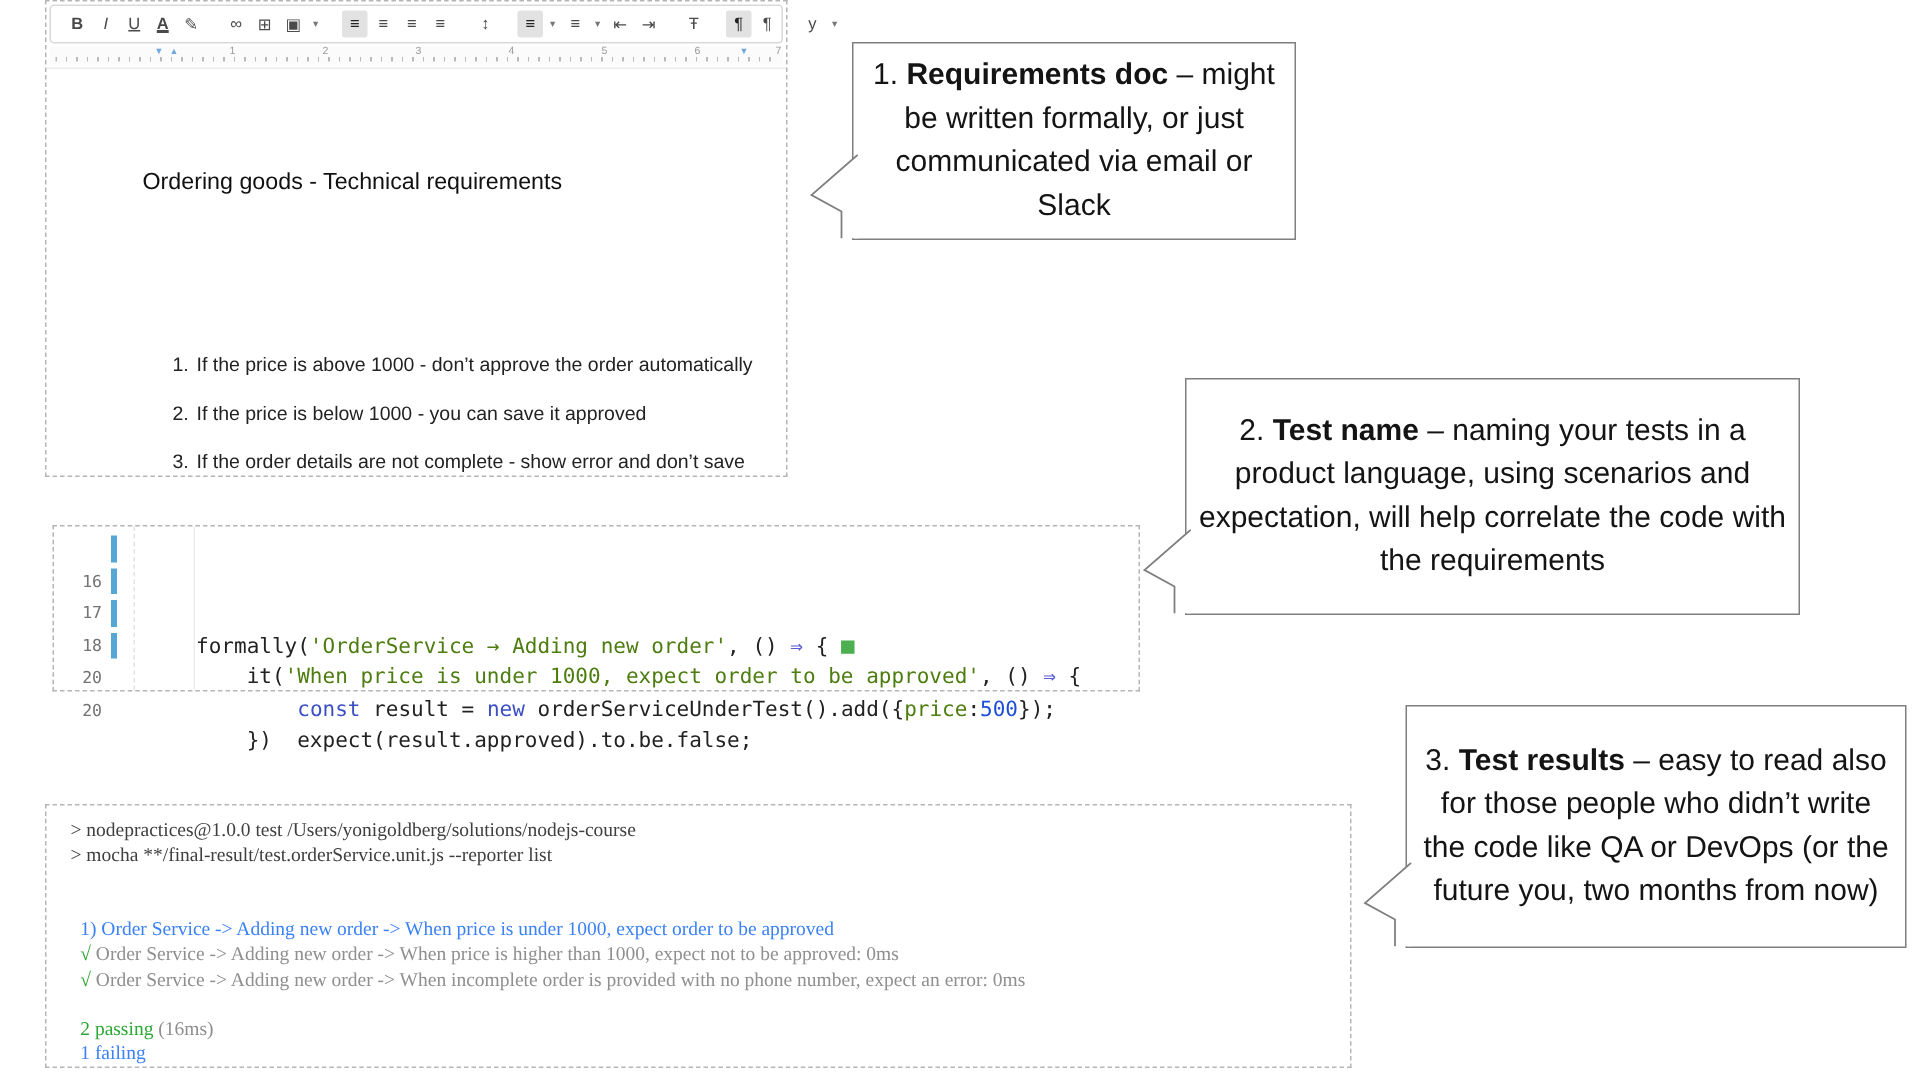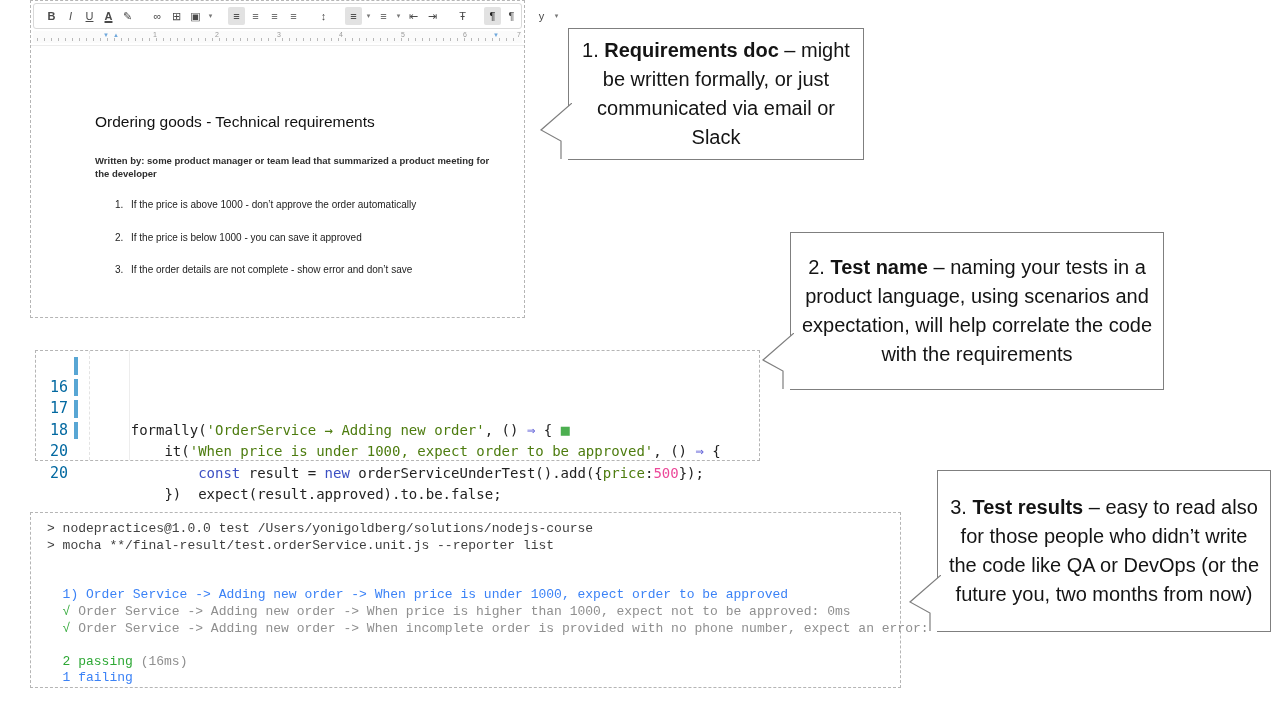--- a/index.html
+++ b/index.html
@@ -22,55 +22,55 @@
   .tbgap{width:11px;flex:none;}
   #doc-ruler{position:absolute;left:2px;top:30px;right:2px;height:12px;background:#fbfbfb;}
   #doc-ruler .ticks{position:absolute;left:4px;right:4px;bottom:2px;height:3px;
     background:repeating-linear-gradient(90deg,#b9b9b9 0 1px,transparent 1px 7px);}
   .rnum{position:absolute;top:0;font-size:7px;color:#9a9a9a;}
   .rmark{position:absolute;top:1px;font-size:6px;color:#6fa8dc;}
   #doc-sep{position:absolute;left:0;top:44px;right:0;border-top:1px solid #ececec;}
   #doc-title{position:absolute;left:64px;top:112px;font-size:15.5px;color:#111;}
   #doc-byline{position:absolute;left:64px;top:153px;width:400px;font-size:9.5px;font-weight:bold;
     color:#2e2e2e;line-height:13px;}
-  .doc-item{position:absolute;left:84px;font-size:10px;color:#222;white-space:nowrap;}
+  .doc-item{position:absolute;left:84px;font-size:13px;color:#222;white-space:nowrap;margin-top:36px;}
   .doc-item .inum{display:inline-block;width:16px;}
 
   
   #code-panel{left:35px;top:350px;width:725px;height:111px;padding-top:4px;
     font-family:"DejaVu Sans Mono","Liberation Mono",monospace;}
   #code-guide1{position:absolute;left:53px;top:0;bottom:0;border-left:1px dashed #e3e3e3;}
   #code-guide2{position:absolute;left:93px;top:0;bottom:0;border-left:1px solid #ededed;}
   .cline{position:relative;height:21.5px;line-height:21.5px;font-size:14px;white-space:pre;}
-  .lnum{position:absolute;left:8px;width:24px;text-align:right;color:#0369a1;font-size:15px;}
+  .lnum{position:absolute;left:8px;width:24px;text-align:right;color:#737373;font-size:11px;}
   .lbar{position:absolute;left:38px;top:2px;bottom:2px;width:4px;background:#58a6d4;}
   .ltext{position:absolute;left:61px;color:#222;}
   .tok-s{color:#4d7c0f;}
   .tok-k{color:#3b4fc3;}
   .tok-a{color:#5b5bd6;}
-  .tok-n{color:#ec4899;text-align:right;}
+  .tok-n{color:#1d4ed8;text-align:right;}
   .tok-sq{color:#4caf50;font-size:15px;}
 
   
-  #term-panel{left:30px;top:512px;width:871px;height:176px;padding:8px 0 0 16px;
-    font-family:Liberation Mono, monospace;}
+  #term-panel{left:30px;top:536px;width:871px;height:176px;padding:8px 0 0 16px;
+    font-family:Liberation Serif, serif;}
   .tline{height:16.6px;line-height:16.6px;font-size:13px;white-space:pre;}
   .td{color:#3f3f3f;}
   .tg{color:#8f8f8f;}
   .tgr{color:#2ea835;}
   .tr{color:#3b82f6;}
 
   
   .callout{position:absolute;border:1px solid #7f7f7f;background:#fff;box-sizing:border-box;
     display:flex;align-items:center;justify-content:center;text-align:center;
     font-size:20px;line-height:29px;color:#141414;padding:4px 8px;}
   .callout b{font-weight:bold;}
   .tail{position:absolute;left:-31px;bottom:0;width:34px;height:56px;}
   #callout-1{left:568px;top:28px;width:296px;height:132px;}
-  #callout-2{left:790px;top:232px;width:374px;height:158px;}
+  #callout-2{left:790px;top:252px;width:410px;height:158px;}
   #callout-3{left:937px;top:470px;width:334px;height:162px;}
 </style>
 </head>
 <body>
 
 <div id="stage">
 
   <div id="doc-panel" class="panel">
     <div id="doc-toolbar">
       <span class="tbi" style="font-weight:bold;">B</span>
@@ -116,21 +116,20 @@
       <span class="rnum" style="left:368px">5</span>
       <span class="rnum" style="left:430px">6</span>
       <span class="rnum" style="left:484px">7</span>
       <span class="rmark" style="left:70px">▼</span>
       <span class="rmark" style="left:80px">▲</span>
       <span class="rmark" style="left:460px">▼</span>
     </div>
     <div id="doc-sep"></div>
 
     <div id="doc-title">Ordering goods - Technical requirements</div>
-    <div id="doc-byline">Written by: some product manager or team lead that summarized a product meeting for the developer</div>
 
     <div class="doc-item" style="top:198px">
       <span class="inum">1.</span><span>If the price is above 1000 - don’t approve the order automatically</span>
     </div>
     <div class="doc-item" style="top:231px">
       <span class="inum">2.</span><span>If the price is below 1000 - you can save it approved</span>
     </div>
     <div class="doc-item" style="top:263px">
       <span class="inum">3.</span><span>If the order details are not complete - show error and don’t save</span>
     </div>

